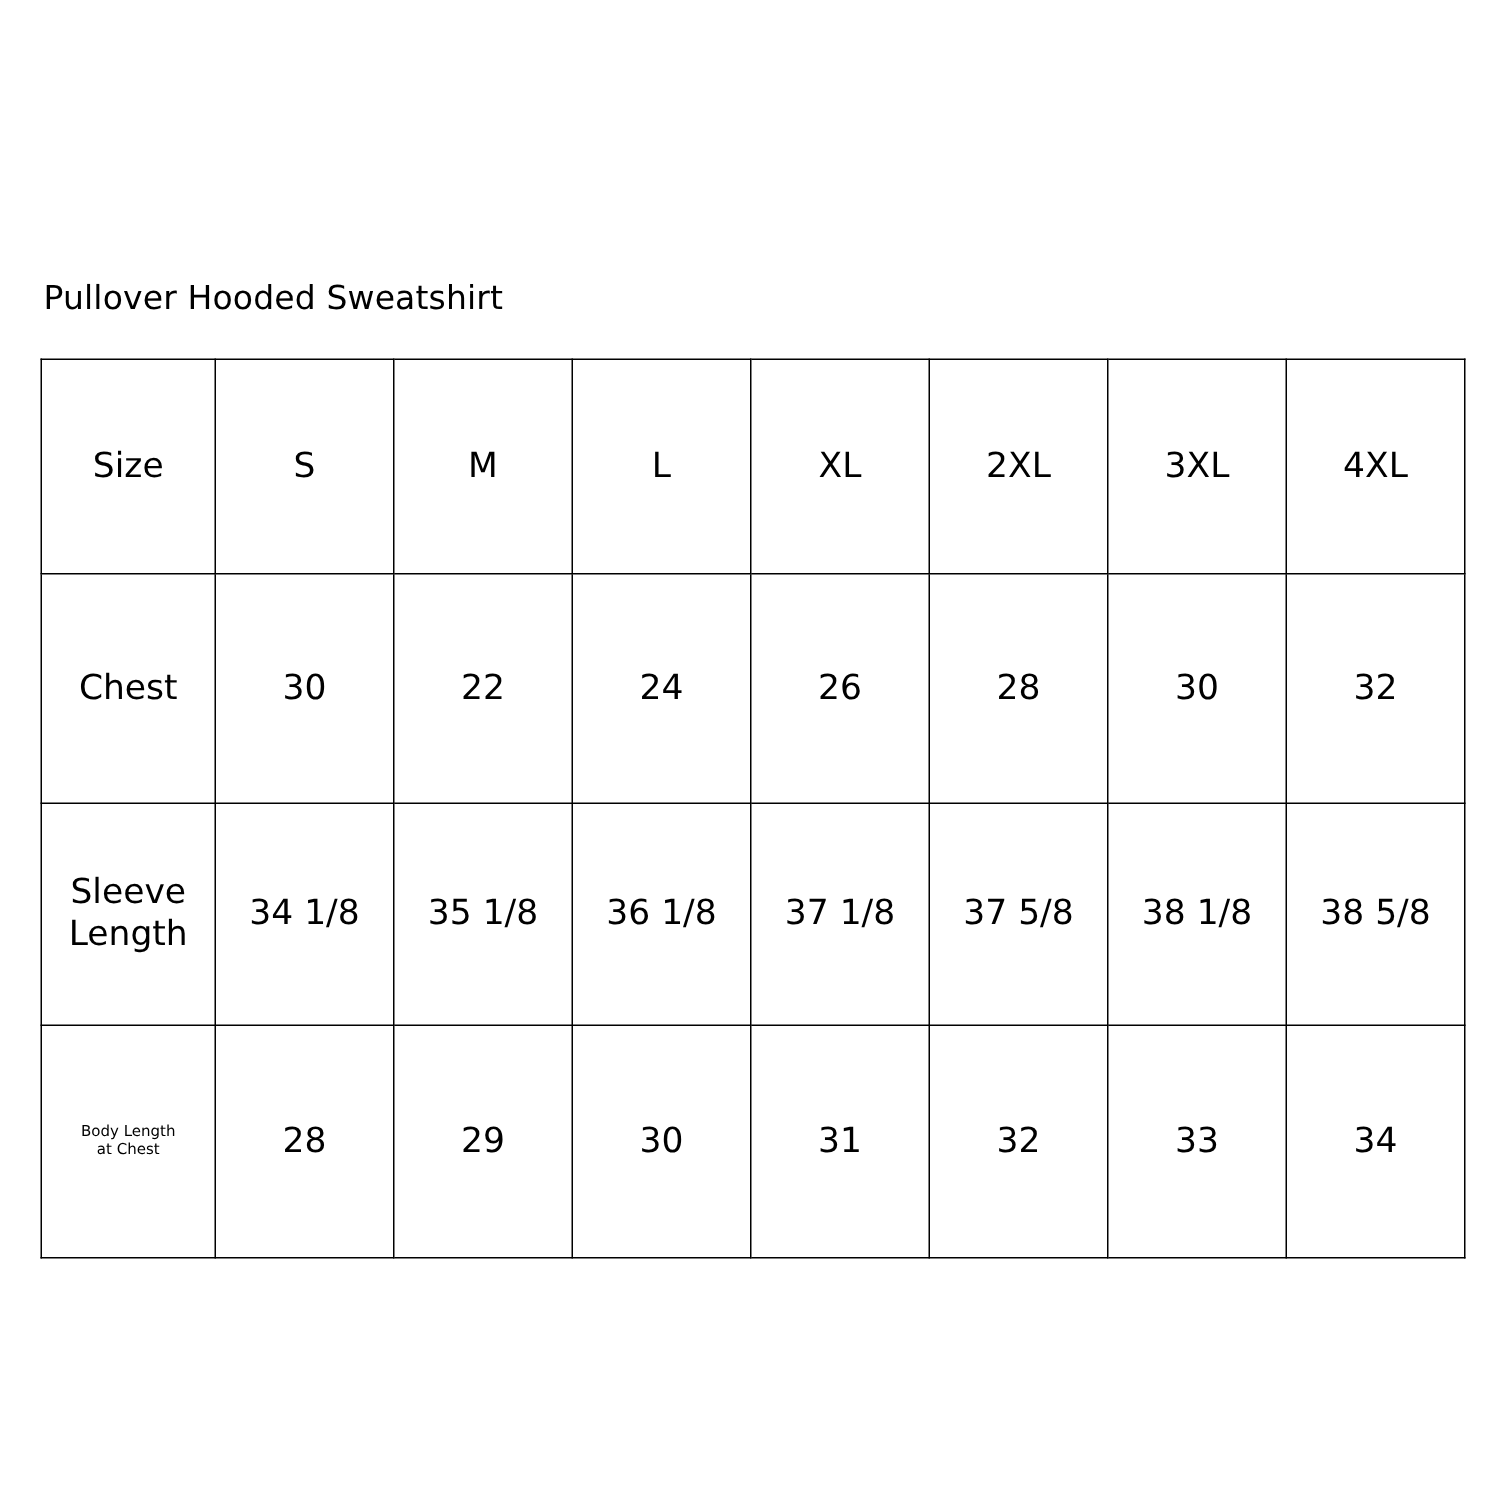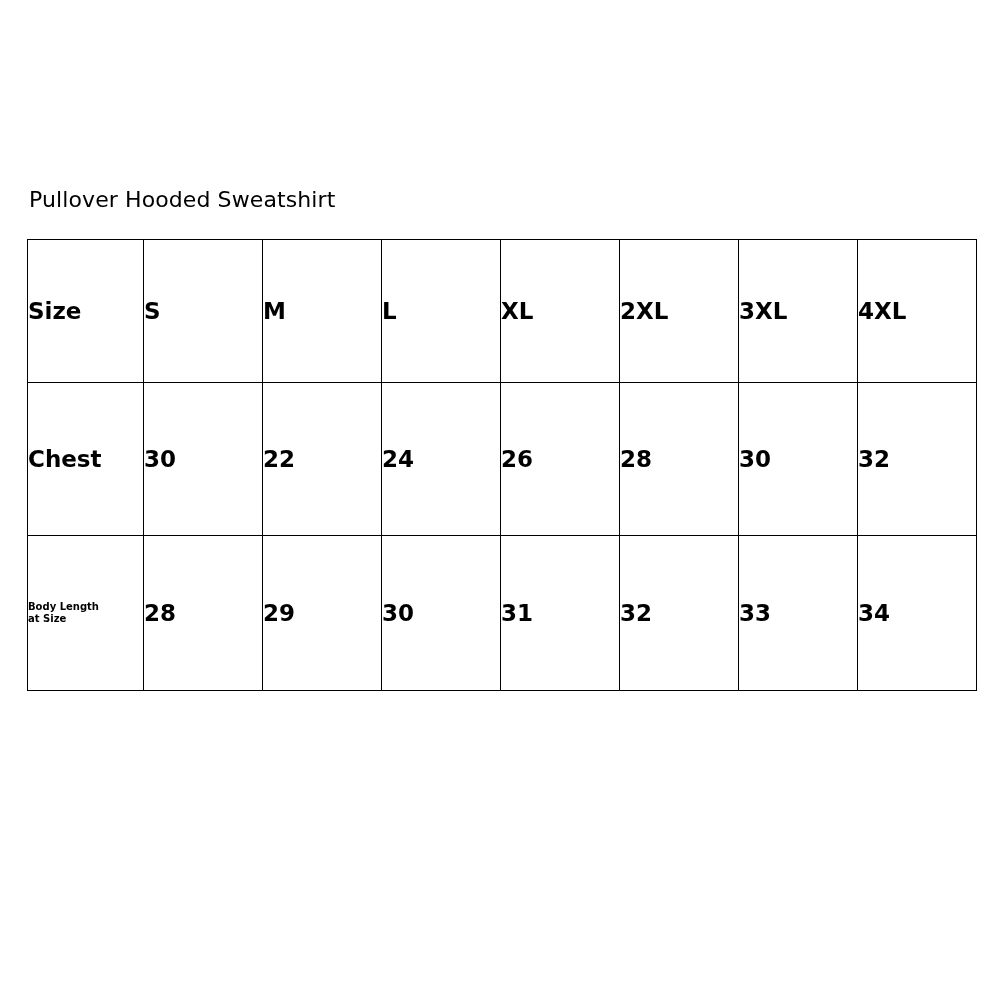--- a/index.html
+++ b/index.html
@@ -39,24 +39,24 @@
     top: 227px;
     width: 944px;
   }
   table.size-chart {
     border-collapse: collapse;
     width: 944px;
     table-layout: fixed;
   }
   table.size-chart td {
     border: 1.6px solid #000000;
-    text-align: left;
+    text-align: center;
     vertical-align: middle;
     font-size: 23px;
-    font-weight: 700;
+    font-weight: 400;
     padding: 0;
     line-height: 1.22;
   }
   table.size-chart tr.r-head td { height: 142px; }
   table.size-chart tr.r-chest td { height: 152px; }
   table.size-chart tr.r-sleeve td { height: 147px; }
   table.size-chart tr.r-body td { height: 154px; }
 
   td.label-cell {
     width: 115px;
@@ -99,25 +99,38 @@
           <td class="label-cell">Chest</td>
           <td class="val-cell">30</td>
           <td class="val-cell">22</td>
           <td class="val-cell">24</td>
           <td class="val-cell">26</td>
           <td class="val-cell">28</td>
           <td class="val-cell">30</td>
           <td class="val-cell">32</td>
         </tr>
 
+        <tr class="r-sleeve">
+          <td class="label-cell">
+            <span class="lbl-two">Sleeve</span>
+            <span class="lbl-two">Length</span>
+          </td>
+          <td class="val-cell">34 1/8</td>
+          <td class="val-cell">35 1/8</td>
+          <td class="val-cell">36 1/8</td>
+          <td class="val-cell">37 1/8</td>
+          <td class="val-cell">37 5/8</td>
+          <td class="val-cell">38 1/8</td>
+          <td class="val-cell">38 5/8</td>
+        </tr>
 
         <tr class="r-body">
           <td class="label-cell">
             <span class="lbl-small">Body Length</span>
-            <span class="lbl-small">at Size</span>
+            <span class="lbl-small">at Chest</span>
           </td>
           <td class="val-cell">28</td>
           <td class="val-cell">29</td>
           <td class="val-cell">30</td>
           <td class="val-cell">31</td>
           <td class="val-cell">32</td>
           <td class="val-cell">33</td>
           <td class="val-cell">34</td>
         </tr>
       </tbody>

